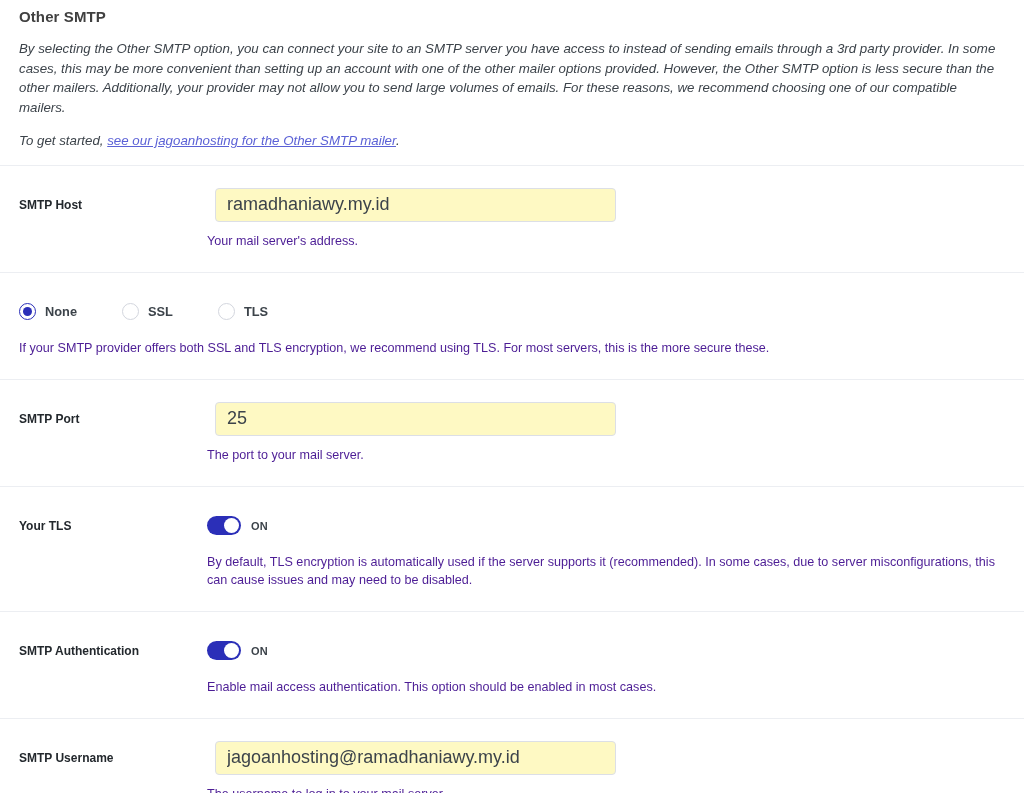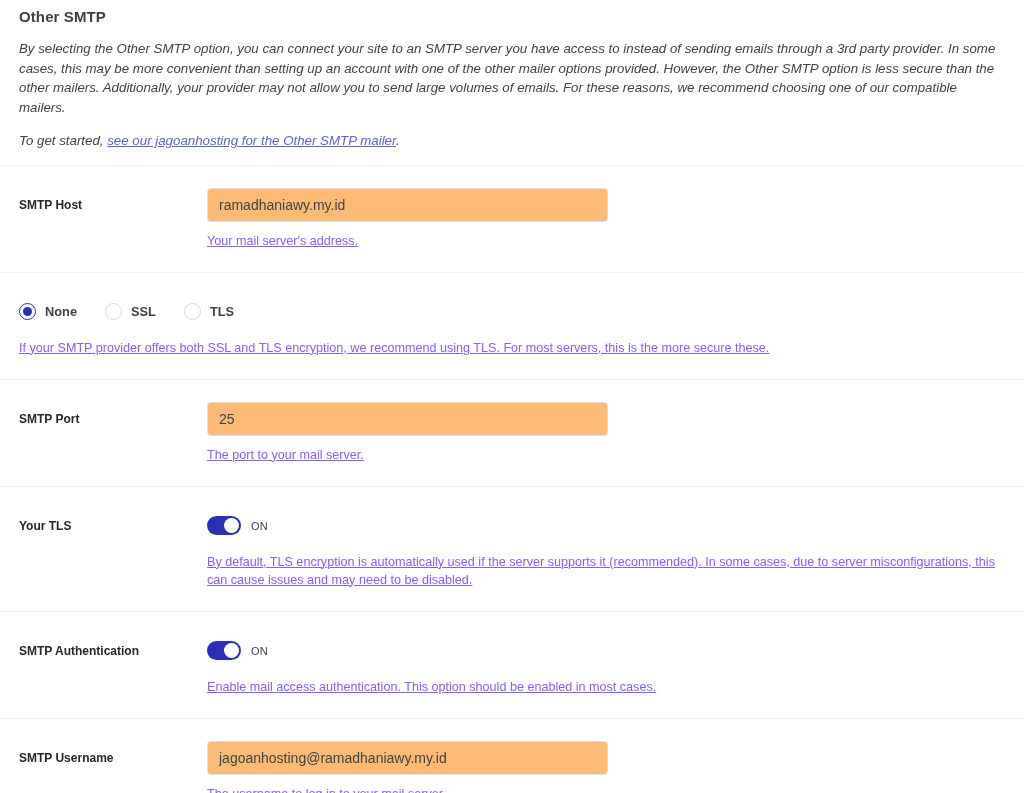--- a/index.html
+++ b/index.html
@@ -72,47 +72,47 @@
     flex: 1;
     min-width: 0;
   }
 
   .text-input {
     display: block;
     width: 401px;
     height: 34px;
     border: 1px solid #dcdfe6;
     border-radius: 4px;
-    background: #fdba74;
+    background: #fef9c3;
     padding: 0 11px;
     font-family: "Liberation Sans", sans-serif;
-    font-size: 14px;
+    font-size: 18px;
     color: #3c434a;
     outline: none;
+    margin-left: 8px;
   }
   .text-input::placeholder {
     color: #c9ccd6;
     letter-spacing: 1px;
   }
 
   .field-desc {
     font-size: 12.6px;
     line-height: 18px;
-    color: #8b5cf6;
+    color: #4c1d95;
     margin-top: 10px;
     max-width: 800px;
-    text-decoration: underline;
   }
 
   
   .radio-group {
     display: flex;
     align-items: center;
     height: 34px;
-    gap: 0;
+    gap: 17px;
   }
   .radio-opt {
     display: flex;
     align-items: center;
     margin-right: 28px;
     cursor: pointer;
   }
   .radio-mark {
     width: 17px;
     height: 17px;
@@ -161,21 +161,21 @@
     width: 15px;
     height: 15px;
     border-radius: 50%;
     background: #fff;
     top: 2px;
     left: 17px;
   }
   .toggle-text {
     margin-left: 10px;
     font-size: 11px;
-    font-weight: 400;
+    font-weight: 700;
     color: #3c434a;
     letter-spacing: 0.3px;
   }
 </style>
 </head>
 <body>
 
 <div class="page">
 
   <div class="intro">

